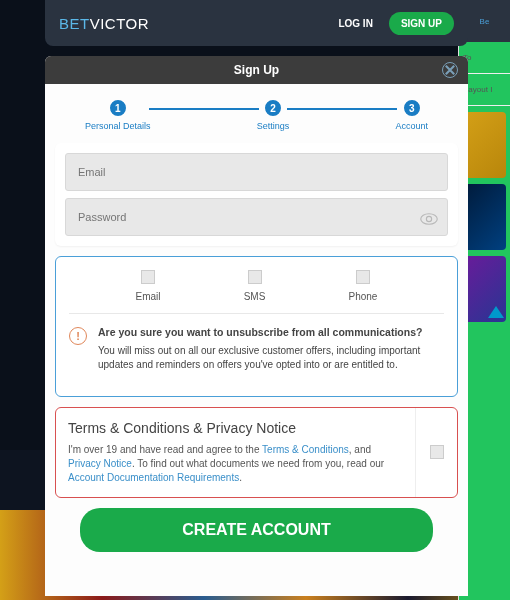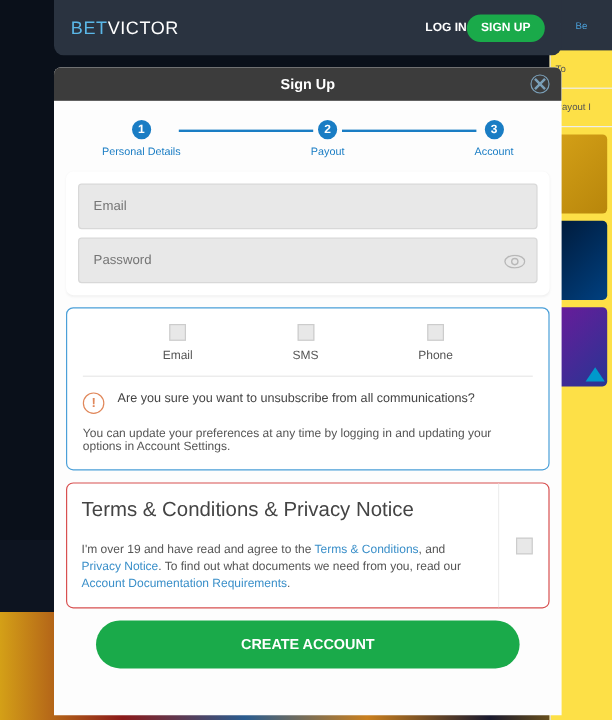--- a/index.html
+++ b/index.html
@@ -1,27 +1,27 @@
 <!DOCTYPE html>
 <html><head>
 <meta charset="utf-8">
 <style>
 * { box-sizing: border-box; margin: 0; padding: 0; font-family: Arial, Helvetica, sans-serif; }
 body { background: #0d1420; width: 510px; height: 600px; overflow: hidden; position: relative; }
 .page-bg { position: absolute; inset: 0; background: linear-gradient(to bottom, #0a101a 0%, #0a101a 75%, transparent 75%); }
 .slot-strip { position: absolute; bottom: 0; left: 0; right: 0; height: 90px; background: linear-gradient(90deg, #d4a017 0%, #8b1a1a 20%, #2a5c8f 40%, #c97f1e 60%, #1a1a2e 80%, #b8860b 100%); }
-.right-panel { position: absolute; right: 0; top: 0; width: 52px; height: 100%; background: #fde047; border-left: 1px solid #e0e0e0; }
+.right-panel { position: absolute; right: 0; top: 0; width: 52px; height: 100%; background: #22c55e; border-left: 1px solid #e0e0e0; }
 .right-top { background: #2a3340; height: 42px; display: flex; align-items: center; justify-content: center; color: #4a9fd8; font-size: 8px; }
 .right-item { padding: 11px 4px; font-size: 8px; color: #555; border-bottom: 1px solid #eee; text-align: left; overflow: hidden; white-space: nowrap; }
 .right-thumb { margin: 6px 4px; height: 66px; border-radius: 4px; }
 .thumb1 { background: linear-gradient(135deg, #d4a017, #b8860b); }
 .thumb2 { background: linear-gradient(135deg, #001a3a, #004080); }
 .thumb3 { background: linear-gradient(135deg, #6a1b9a, #283593); position: relative; }
 .thumb3::after { content: ""; position: absolute; bottom: 4px; right: 2px; width: 0; height: 0; border-left: 8px solid transparent; border-right: 8px solid transparent; border-bottom: 12px solid #0099cc; }
-.header { position: absolute; top: 0; left: 45px; right: 42px; height: 46px; background: #2a3340; border-radius: 0 0 8px 8px; display: flex; align-items: center; padding: 0 14px; }
+.header { position: absolute; top: 0; left: 45px; right: 42px; height: 46px; background: #2a3340; border-radius: 0 0 8px 8px; display: flex; align-items: center; padding: 0 14px; gap: 16px; }
 .logo { color: #fff; font-size: 15px; font-weight: 300; letter-spacing: 0.5px; }
 .logo-bet { color: #5bb8e8; }
 .header-spacer { flex: 1; }
 .login-link { color: #fff; font-size: 10px; font-weight: bold; margin-right: 0; cursor: pointer; }
 .signup-btn { background: #1aaa4a; color: #fff; font-size: 10px; font-weight: bold; padding: 6px 12px; border-radius: 12px; border: none; cursor: pointer; }
 .modal { position: absolute; top: 56px; left: 45px; width: 423px; height: 540px; background: #fdfdfd; border-radius: 6px 6px 0 0; overflow: hidden; display: flex; flex-direction: column; }
 .modal-header { background: #3c3c3c; height: 28px; display: flex; align-items: center; justify-content: center; position: relative; }
 .modal-title { color: #fff; font-size: 12px; font-weight: bold; }
 .close-btn { position: absolute; right: 10px; width: 16px; height: 16px; border: 1.5px solid #7a9fb8; border-radius: 50%; display: flex; align-items: center; justify-content: center; cursor: pointer; color: #7a9fb8; font-size: 11px; }
 .stepper { display: flex; align-items: center; padding: 16px 40px 12px; }
@@ -38,30 +38,30 @@
 .prefs-card { background: #fff; margin: 0 10px 10px; border: 1px solid #4a9fd8; border-radius: 6px; padding: 13px 13px; }
 .prefs-title { font-size: 11px; color: #444; margin-bottom: 13px; }
 .prefs-row { display: flex; justify-content: space-around; padding: 0 25px; margin-bottom: 11px; }
 .pref-opt { display: flex; flex-direction: column; align-items: center; gap: 7px; }
 .checkbox { width: 14px; height: 14px; background: #e8e8e8; border: 1px solid #ccc; cursor: pointer; }
 .pref-label { font-size: 10px; color: #555; }
 .prefs-divider { height: 1px; background: #e8e8e8; margin: 0 0 11px; }
 .warn-row { display: flex; gap: 11px; align-items: flex-start; margin-bottom: 11px; }
 .warn-icon { min-width: 18px; height: 18px; border: 1.5px solid #e0875a; border-radius: 50%; display: flex; align-items: center; justify-content: center; color: #e0875a; font-size: 11px; font-weight: bold; margin-top: 2px; }
 .warn-text { font-size: 10px; color: #444; line-height: 1.4; }
-.warn-text .bold { font-weight: 400; margin-bottom: 4px; display: block; font-size: 10.5px; }
+.warn-text .bold { font-weight: 700; margin-bottom: 4px; display: block; font-size: 10.5px; }
 .prefs-foot { font-size: 10px; color: #555; }
 .tc-card { background: #fff; margin: 0 10px 6px; border: 1px solid #d85050; border-radius: 6px; display: flex; }
 .tc-left { flex: 1; padding: 12px; }
-.tc-title { font-size: 17px; color: #444; margin-bottom: 17px; }
+.tc-title { font-size: 14px; color: #444; margin-bottom: 7px; }
 .tc-text { font-size: 10px; color: #555; line-height: 1.4; }
 .tc-text a { color: #3a8fc9; text-decoration: none; }
 .tc-right { width: 42px; border-left: 1px solid #eee; display: flex; align-items: center; justify-content: center; }
 .err-text { font-size: 9px; color: #d04040; padding: 0 13px 8px; }
-.create-btn { background: #1aaa4a; color: #fff; font-size: 12px; font-weight: bold; border: none; border-radius: 20px; padding: 13px; margin: 4px 35px 10px; cursor: pointer; }
+.create-btn { background: #1aaa4a; color: #fff; font-size: 16px; font-weight: bold; border: none; border-radius: 20px; padding: 13px; margin: 4px 35px 10px; cursor: pointer; }
 </style>
 </head>
 <body>
 
 <div class="page-bg"></div>
 <div class="slot-strip"></div>
 
 <div class="right-panel">
   <div class="right-top">Be</div>
   <div class="right-item">To</div>
@@ -91,21 +91,21 @@
   </div>
 
   <div class="stepper">
     <div class="step">
       <div class="step-circle">1</div>
       <div class="step-label">Personal Details</div>
     </div>
     <div class="step-line"></div>
     <div class="step">
       <div class="step-circle">2</div>
-      <div class="step-label">Payout</div>
+      <div class="step-label">Settings</div>
     </div>
     <div class="step-line"></div>
     <div class="step">
       <div class="step-circle">3</div>
       <div class="step-label">Account</div>
     </div>
   </div>
 
   <div class="form-card">
     <input class="input-field" placeholder="Email" style="">
@@ -133,23 +133,23 @@
       <div class="pref-opt">
         <div class="checkbox"></div>
         <div class="pref-label">Phone</div>
       </div>
     </div>
     <div class="prefs-divider"></div>
     <div class="warn-row">
       <div class="warn-icon">!</div>
       <div class="warn-text">
         <span class="bold">Are you sure you want to unsubscribe from all communications?</span>
+        <span>You will miss out on all our exclusive customer offers, including important updates and reminders on offers you've opted into or are entitled to.</span>
       </div>
     </div>
-    <div class="prefs-foot">You can update your preferences at any time by logging in and updating your options in Account Settings.</div>
   </div>
 
   <div class="tc-card">
     <div class="tc-left">
       <div class="tc-title">Terms &amp; Conditions &amp; Privacy Notice</div>
       <div class="tc-text">
         <span>I'm over 19 and have read and agree to the </span><a>Terms &amp; Conditions</a><span>, and </span><a>Privacy Notice</a><span>. To find out what documents we need from you, read our </span><a>Account Documentation Requirements</a><span>.</span>
       </div>
     </div>
     <div class="tc-right">

